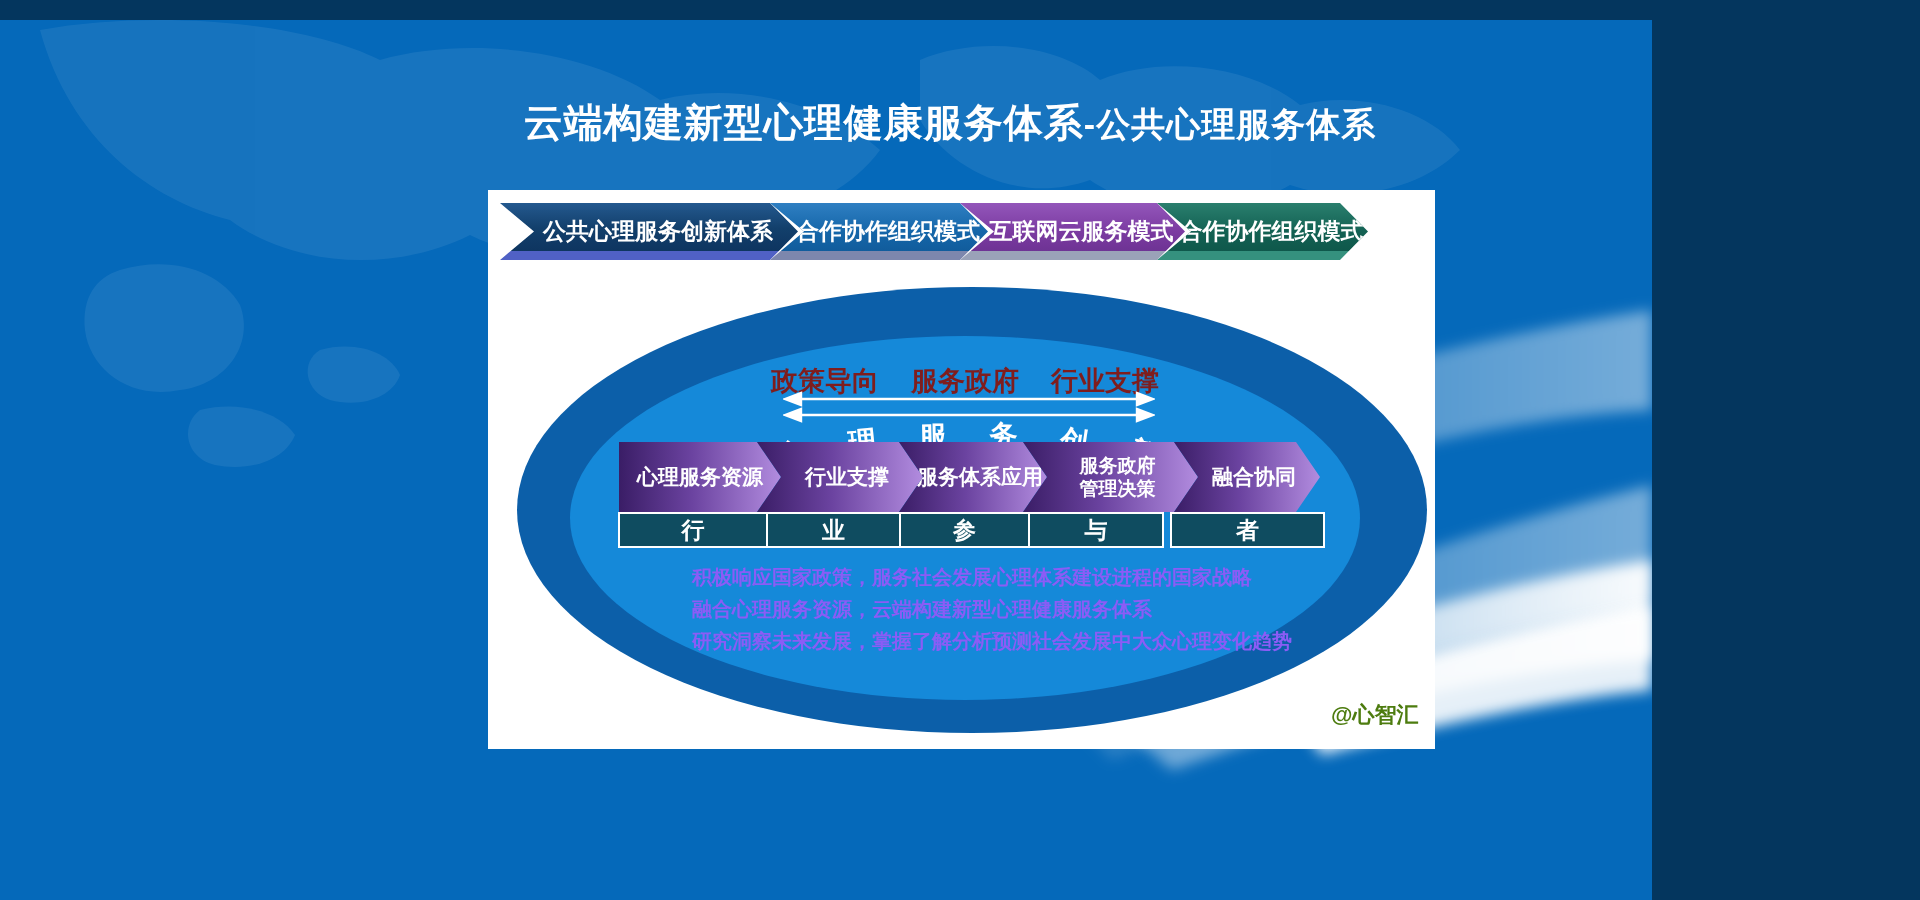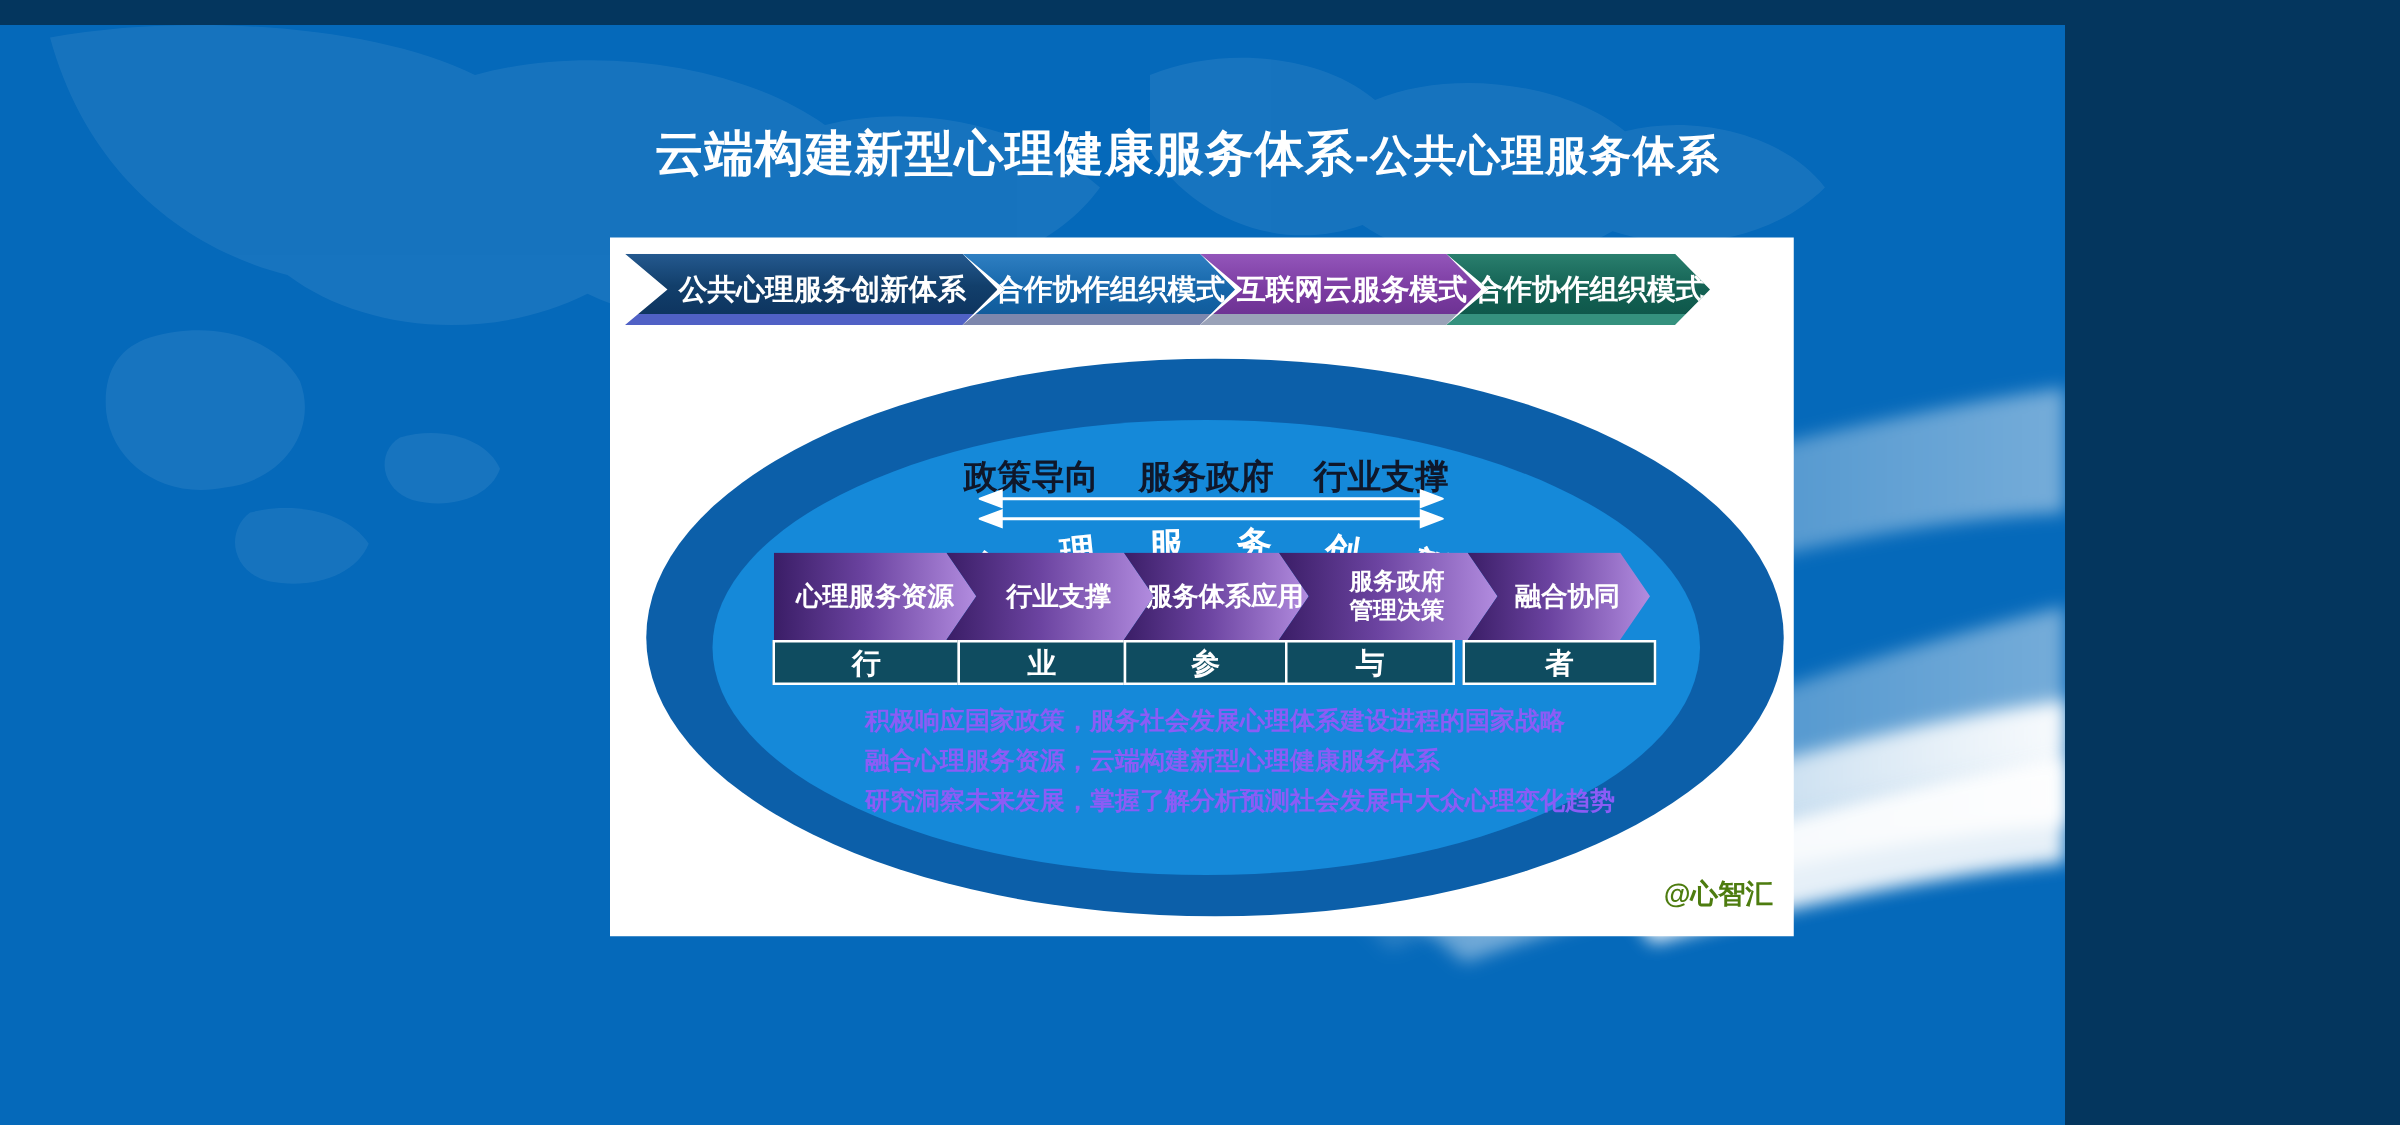--- a/index.html
+++ b/index.html
@@ -33,21 +33,21 @@
 
   
   .ellipse-outer{position:absolute;left:29px;top:97px;width:910px;height:446px;
                  border-radius:50%;background:#0c5fa9;}
   .ellipse-inner{position:absolute;left:82px;top:146px;width:790px;height:364px;
                  border-radius:50%;background:#1589d9;}
   .arc-svg{position:absolute;left:29px;top:97px;}
 
   
   .policy-row{position:absolute;left:227px;top:173px;width:500px;display:flex;
-              justify-content:center;gap:32px;color:#0f172a;font-size:27px;font-weight:bold;}
+              justify-content:center;gap:32px;color:#7f1d1d;font-size:27px;font-weight:bold;}
   .dbl-arrows{position:absolute;left:295px;top:200px;}
 
   
   .p-chain{position:absolute;left:131px;top:252px;width:701px;height:70px;display:flex;}
   .pchev{position:relative;height:100%;display:flex;flex-direction:column;align-items:center;justify-content:center;
          color:#fff;font-weight:bold;font-size:21px;white-space:nowrap;
          background:linear-gradient(90deg,#3a1d66 0%,#6b43a0 45%,#b28cdf 100%);
          clip-path:polygon(0 0, calc(100% - 24px) 0, 100% 50%, calc(100% - 24px) 100%, 0 100%, 24px 50%);}
   .pchev:first-child{clip-path:polygon(0 0, calc(100% - 24px) 0, 100% 50%, calc(100% - 24px) 100%, 0 100%);}
   .pchev + .pchev{margin-left:-24px;}

